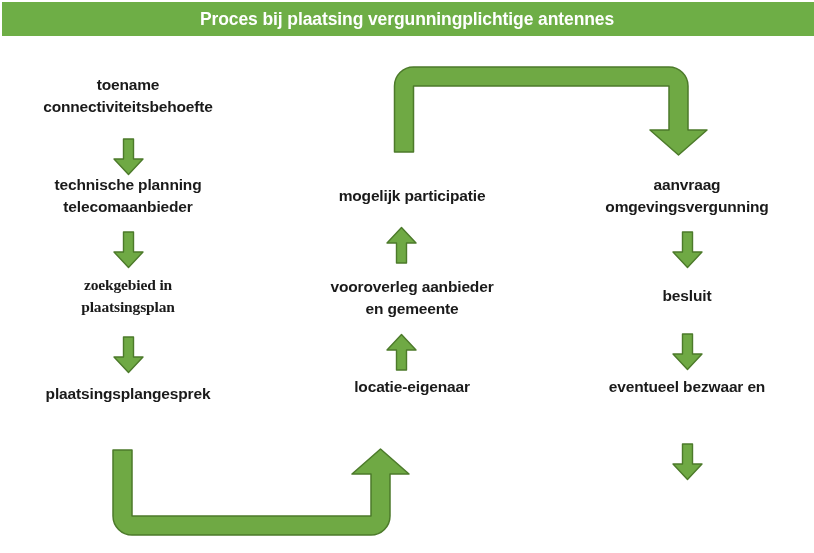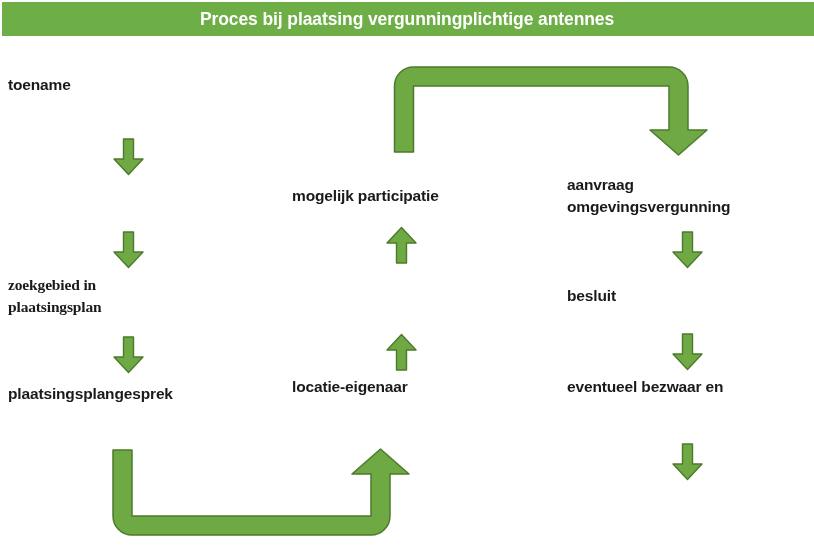--- a/index.html
+++ b/index.html
@@ -35,20 +35,21 @@
     text-align: center;
     color: #ffffff;
     font-size: 17.5px;
     font-weight: bold;
     letter-spacing: -0.1px;
     white-space: nowrap;
   }
   
   .step {
     position: absolute;
+    text-align: center;
     color: #1a1a1a;
     font-size: 15.5px;
     font-weight: bold;
     line-height: 1.42;
     letter-spacing: -0.15px;
   }
   .step span { display: block; }
   
   .arrow {
     position: absolute;
@@ -64,28 +65,33 @@
 <body>
 
 <div id="page">
 
   <div id="header-bar">
     <div id="header-title">Proces bij plaatsing vergunningplichtige antennes</div>
   </div>
 
   <div class="step" style="left:8px; top:74px; width:240px;">
     <span>toename</span>
+    <span>connectiviteitsbehoefte</span>
   </div>
 
   <div class="arrow" style="left:112px; top:138px;">
     <svg width="33" height="38" viewBox="0 0 33 38">
       <path d="M11.5 1 H21.5 V21 H31 L16.5 36.5 L2 21 H11.5 Z" fill="#6FA944" stroke="#4C7A2A" stroke-width="1.4" stroke-linejoin="round"></path>
     </svg>
   </div>
 
+  <div class="step" style="left:8px; top:174px; width:240px;">
+    <span>technische planning</span>
+    <span>telecomaanbieder</span>
+  </div>
 
   <div class="arrow" style="left:112px; top:231px;">
     <svg width="33" height="38" viewBox="0 0 33 38">
       <path d="M11.5 1 H21.5 V21 H31 L16.5 36.5 L2 21 H11.5 Z" fill="#6FA944" stroke="#4C7A2A" stroke-width="1.4" stroke-linejoin="round"></path>
     </svg>
   </div>
 
   <div class="step" style="left:8px; top:274px; width:240px;font-family:Liberation Serif, serif;">
     <span>zoekgebied in</span>
     <span>plaatsingsplan</span>
@@ -104,20 +110,24 @@
   <div class="step" style="left:292px; top:185px; width:240px;">
     <span>mogelijk participatie</span>
   </div>
 
   <div class="arrow" style="left:385px; top:226px;">
     <svg width="33" height="38" viewBox="0 0 33 38">
       <path d="M16.5 1.5 L31 17 H21.5 V37 H11.5 V17 H2 Z" fill="#6FA944" stroke="#4C7A2A" stroke-width="1.4" stroke-linejoin="round"></path>
     </svg>
   </div>
 
+  <div class="step" style="left:292px; top:276px; width:240px;">
+    <span>vooroverleg aanbieder</span>
+    <span>en gemeente</span>
+  </div>
 
   <div class="arrow" style="left:385px; top:333px;">
     <svg width="33" height="38" viewBox="0 0 33 38">
       <path d="M16.5 1.5 L31 17 H21.5 V37 H11.5 V17 H2 Z" fill="#6FA944" stroke="#4C7A2A" stroke-width="1.4" stroke-linejoin="round"></path>
     </svg>
   </div>
 
   <div class="step" style="left:292px; top:376px; width:240px;">
     <span>locatie-eigenaar</span>
   </div>

